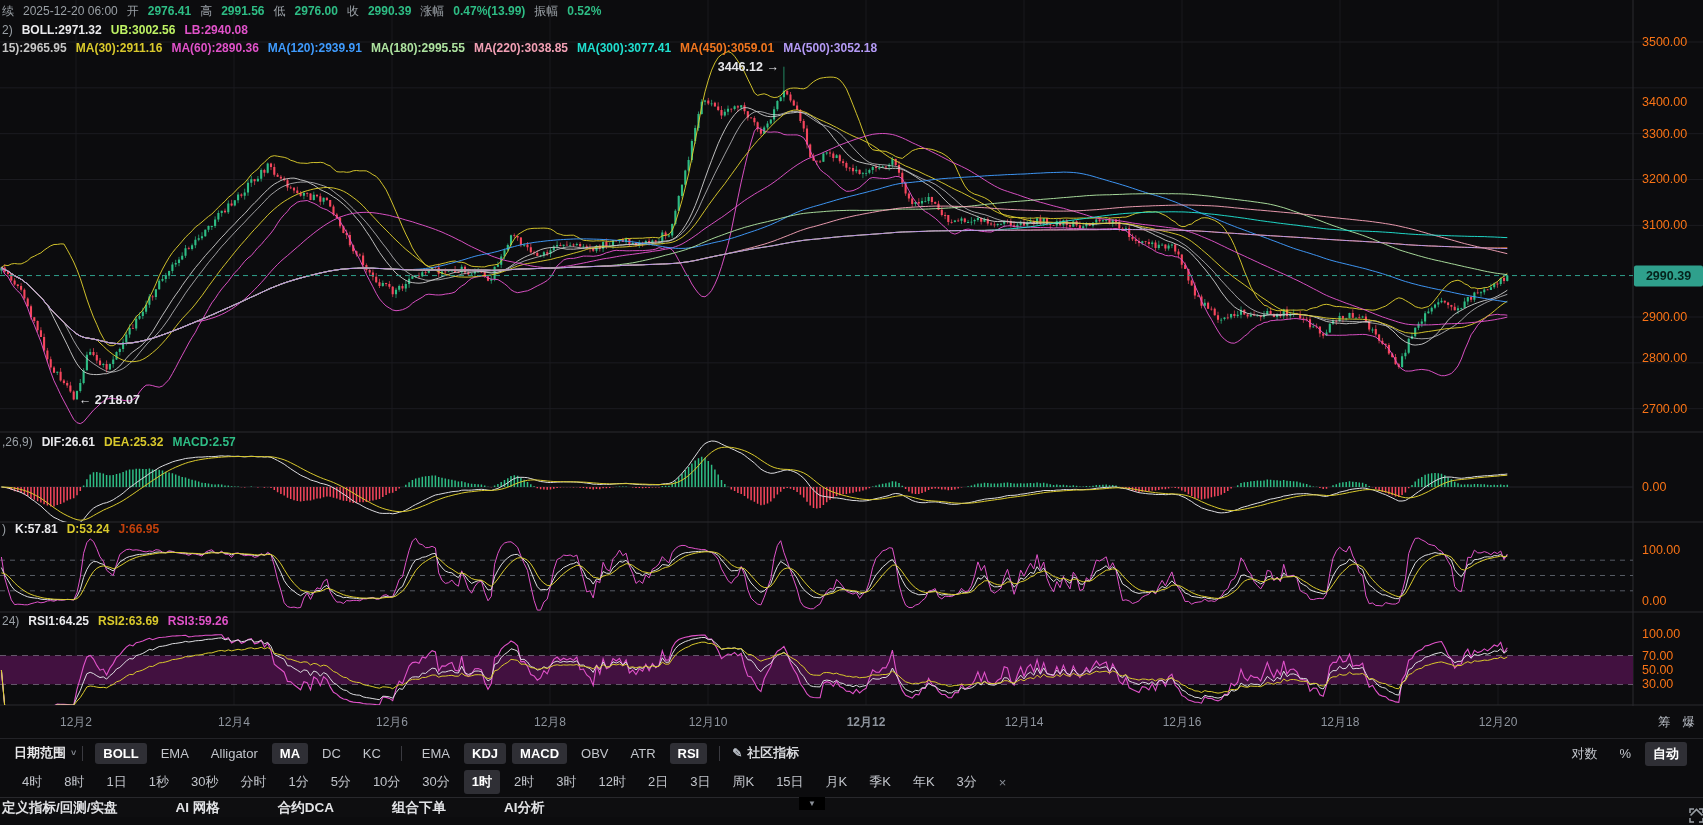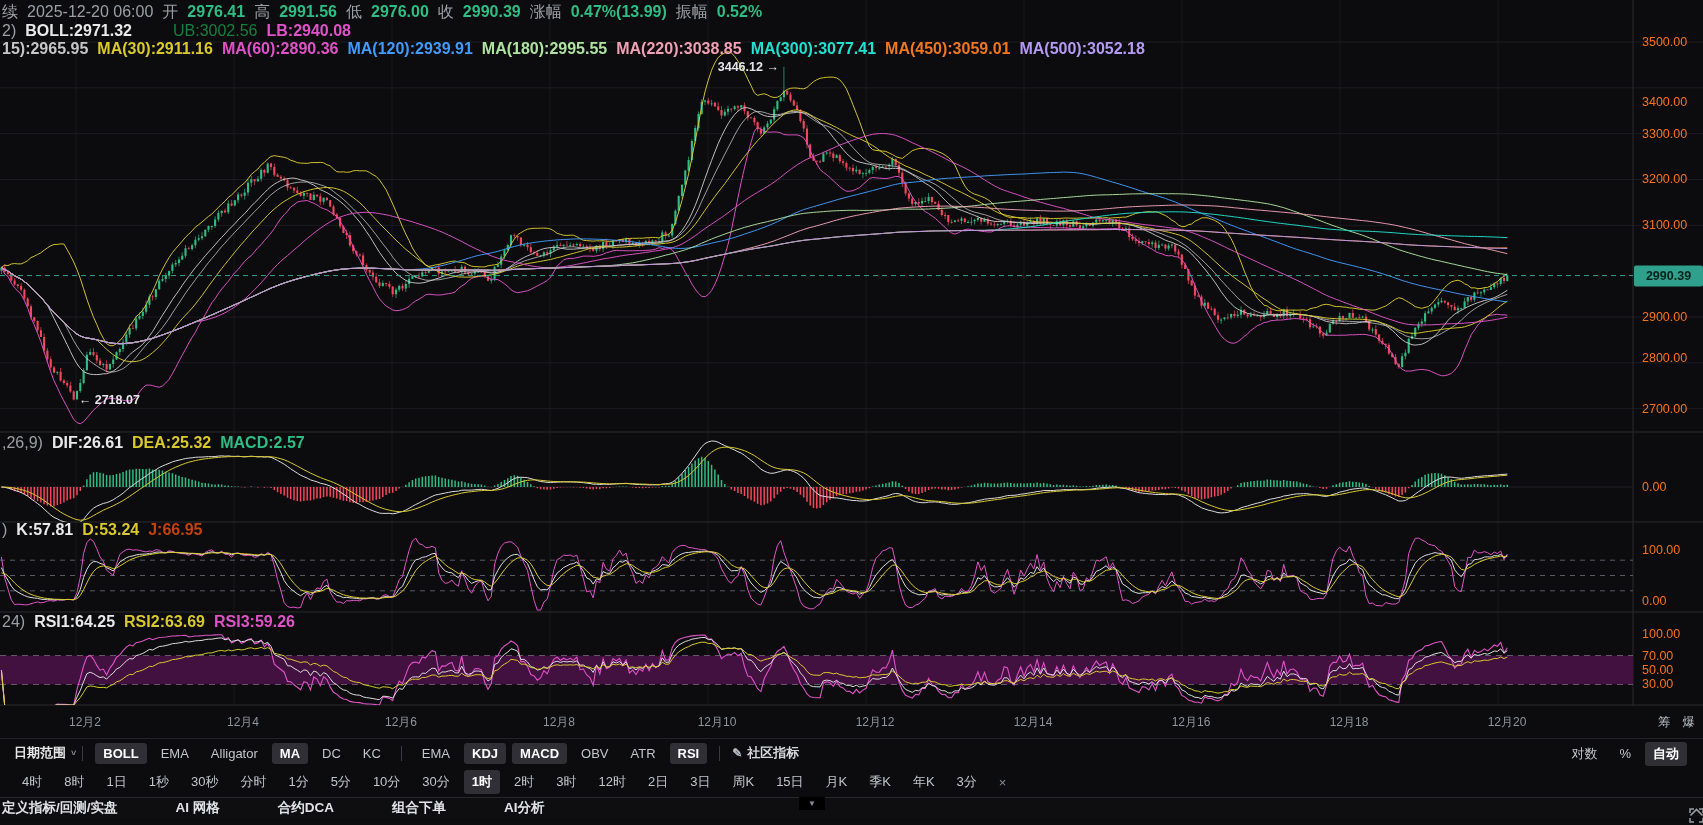--- a/index.html
+++ b/index.html
@@ -1,26 +1,26 @@
 <!DOCTYPE html>
 <html><head>
 <meta charset="utf-8">
 <style>
   html,body{margin:0;padding:0;background:#0b0b0d;}
   body{width:1703px;height:825px;overflow:hidden;font-family:"Liberation Sans",sans-serif;}
   .app{position:relative;width:1703px;height:825px;background:#0c0c0e;color:#ccc;}
   svg{position:absolute;left:0;top:0;display:block;}
-  .ovl{position:absolute;font-size:16px;line-height:15px;white-space:nowrap;z-index:5;}
+  .ovl{position:absolute;font-size:12px;line-height:15px;white-space:nowrap;z-index:5;}
   .ovl span{margin-right:9px;}
   .ax{position:absolute;left:1642px;transform:translateY(-50%);color:#f97316;font-size:12.5px;z-index:4;}
   .badge{position:absolute;left:1634px;width:69px;height:21px;transform:translateY(-50%);
          display:flex;align-items:center;justify-content:center;font-size:12.5px;font-weight:700;
          border-radius:2px;z-index:6;}
   .daterow{position:absolute;top:706px;left:0;width:1703px;height:31px;z-index:5;}
-  .dtick{position:absolute;top:8px;transform:translateX(-50%);color:#8f959e;font-size:12px;margin-left:9px;}
+  .dtick{position:absolute;top:8px;transform:translateX(-50%);color:#8f959e;font-size:12px;}
   .dtools{position:absolute;right:8px;top:8px;font-size:12.5px;color:#b9bec6;display:flex;gap:12px;}
   .dtools span{cursor:pointer;}
   .tb1{position:absolute;top:738px;left:0;width:1703px;height:29px;border-top:1px solid #232327;
        display:flex;align-items:center;padding-left:14px;box-sizing:border-box;z-index:5;}
   .tb2{position:absolute;top:767px;left:0;width:1703px;height:30px;display:flex;align-items:center;
        padding-left:14px;box-sizing:border-box;z-index:5;}
   .chip{padding:3px 8px;margin-right:6px;border-radius:3px;color:#c2c5cb;font-size:13px;cursor:pointer;}
   .chip.active{background:#2f2f35;color:#fff;font-weight:700;}
   .vdiv{width:1px;height:15px;background:#3a3a40;margin:0 12px 0 6px;}
   .dr-btn{display:flex;align-items:center;gap:5px;color:#e8e8ea;font-weight:700;font-size:13px;cursor:pointer;}
@@ -122,21 +122,21 @@
         <path d="M1.4,572.9L4.7,573.6L8.0,575.8L11.3,579.3L14.6,582.9L17.8,585.9L21.1,588.6L24.4,590.9L27.7,592.9L31.0,594.4L34.3,595.6L37.6,596.5L40.9,597.4L44.1,598.1L47.4,598.5L50.7,598.8L54.0,599.2L57.3,599.3L60.6,599.4L63.9,599.5L67.2,599.5L70.4,599.5L73.7,599.6L77.0,598.6L80.3,595.5L83.6,589.5L86.9,582.8L90.2,576.5L93.5,571.5L96.8,568.3L100.0,566.6L103.3,565.9L106.6,566.5L109.9,567.4L113.2,568.6L116.5,567.9L119.8,566.0L123.1,564.0L126.3,561.9L129.6,560.1L132.9,558.7L136.2,557.4L139.5,556.4L142.8,555.7L146.1,555.1L149.4,554.6L152.6,554.1L155.9,553.5L159.2,553.0L162.5,552.9L165.8,552.8L169.1,552.5L172.4,552.4L175.7,552.4L179.0,552.5L182.2,552.7L185.5,552.9L188.8,553.2L192.1,553.3L195.4,553.4L198.7,553.6L202.0,554.0L205.3,553.7L208.5,553.3L211.8,552.8L215.1,552.8L218.4,552.8L221.7,552.6L225.0,552.8L228.3,553.0L231.6,553.7L234.8,553.6L238.1,553.5L241.4,553.7L244.7,553.9L248.0,554.1L251.3,554.3L254.6,554.7L257.9,555.0L261.2,554.8L264.4,554.9L267.7,554.5L271.0,554.5L274.3,556.1L277.6,559.5L280.9,563.9L284.2,569.5L287.5,574.8L290.7,579.4L294.0,583.4L297.3,586.9L300.6,589.8L303.9,591.0L307.2,591.3L310.5,592.4L313.8,592.4L317.0,591.8L320.3,591.4L323.6,590.0L326.9,588.4L330.2,588.9L333.5,590.2L336.8,591.9L340.1,593.3L343.4,594.8L346.6,595.6L349.9,596.4L353.2,597.0L356.5,597.4L359.8,597.9L363.1,598.1L366.4,598.2L369.7,598.2L372.9,598.1L376.2,598.2L379.5,598.3L382.8,597.9L386.1,597.5L389.4,597.3L392.7,597.2L396.0,596.0L399.2,593.6L402.5,591.2L405.8,587.1L409.1,581.9L412.4,576.0L415.7,570.6L419.0,566.8L422.3,563.6L425.6,561.4L428.8,559.4L432.1,557.5L435.4,556.1L438.7,558.5L442.0,561.6L445.3,564.7L448.6,567.3L451.9,569.1L455.1,571.3L458.4,573.4L461.7,573.0L465.0,573.9L468.3,576.1L471.6,578.5L474.9,579.6L478.2,580.0L481.4,580.2L484.7,581.9L488.0,584.6L491.3,586.3L494.6,583.1L497.9,578.9L501.2,574.2L504.5,569.7L507.8,565.8L511.0,562.4L514.3,559.8L517.6,558.0L520.9,557.7L524.2,558.5L527.5,560.2L530.8,563.9L534.1,569.1L537.3,575.0L540.6,580.0L543.9,583.1L547.2,585.4L550.5,585.5L553.8,583.3L557.1,579.9L560.4,576.7L563.6,573.7L566.9,571.1L570.2,568.8L573.5,567.0L576.8,565.3L580.1,565.6L583.4,567.5L586.7,571.0L590.0,573.8L593.2,577.2L596.5,577.7L599.8,578.5L603.1,576.2L606.4,575.2L609.7,574.6L613.0,572.3L616.3,569.9L619.5,567.1L622.8,565.5L626.1,563.7L629.4,564.0L632.7,565.4L636.0,567.9L639.3,569.8L642.6,571.7L645.8,572.2L649.1,573.0L652.4,572.4L655.7,571.7L659.0,570.6L662.3,568.6L665.6,567.4L668.9,566.7L672.2,564.7L675.4,562.4L678.7,560.1L682.0,558.0L685.3,556.2L688.6,555.0L691.9,554.0L695.2,553.2L698.5,552.6L701.7,552.2L705.0,551.8L708.3,551.8L711.6,551.8L714.9,552.3L718.2,553.3L721.5,555.6L724.8,558.3L728.0,561.5L731.3,564.6L734.6,566.6L737.9,567.9L741.2,567.7L744.5,568.7L747.8,571.7L751.1,575.5L754.4,579.2L757.6,582.8L760.9,585.9L764.2,587.5L767.5,587.6L770.8,586.3L774.1,582.3L777.4,577.0L780.7,571.8L783.9,569.0L787.2,568.0L790.5,568.3L793.8,570.0L797.1,572.7L800.4,576.9L803.7,581.1L807.0,584.9L810.2,588.3L813.5,591.2L816.8,593.3L820.1,594.8L823.4,595.2L826.7,594.7L830.0,593.8L833.3,593.1L836.6,591.2L839.8,589.9L843.1,589.5L846.4,589.8L849.7,590.2L853.0,590.8L856.3,591.0L859.6,592.1L862.9,592.4L866.1,592.2L869.4,590.7L872.7,587.3L876.0,583.2L879.3,579.2L882.6,575.1L885.9,571.5L889.2,568.1L892.4,565.3L895.7,564.9L899.0,567.7L902.3,571.9L905.6,576.7L908.9,581.1L912.2,584.9L915.5,587.8L918.8,590.1L922.0,591.6L925.3,592.5L928.6,592.3L931.9,592.0L935.2,591.6L938.5,592.3L941.8,593.2L945.1,593.6L948.3,594.1L951.6,594.4L954.9,594.5L958.2,594.3L961.5,593.5L964.8,593.2L968.1,592.9L971.4,591.9L974.6,589.5L977.9,585.6L981.2,583.5L984.5,580.9L987.8,580.7L991.1,582.1L994.4,583.7L997.7,584.7L1001.0,585.2L1004.2,584.1L1007.5,582.0L1010.8,581.8L1014.1,583.6L1017.4,583.7L1020.7,581.8L1024.0,581.0L1027.3,579.3L1030.5,577.0L1033.8,575.8L1037.1,572.8L1040.4,572.3L1043.7,570.9L1047.0,571.9L1050.3,574.0L1053.6,576.6L1056.8,577.3L1060.1,578.8L1063.4,578.4L1066.7,579.2L1070.0,580.6L1073.3,579.4L1076.6,579.0L1079.9,580.7L1083.2,581.9L1086.4,581.3L1089.7,581.2L1093.0,579.7L1096.3,576.9L1099.6,574.6L1102.9,572.4L1106.2,570.2L1109.5,569.9L1112.7,568.9L1116.0,569.1L1119.3,571.6L1122.6,575.7L1125.9,579.2L1129.2,582.3L1132.5,585.3L1135.8,587.7L1139.0,589.6L1142.3,590.7L1145.6,591.3L1148.9,591.8L1152.2,591.6L1155.5,592.0L1158.8,591.1L1162.1,589.6L1165.4,589.1L1168.6,587.5L1171.9,585.3L1175.2,585.0L1178.5,585.4L1181.8,586.6L1185.1,588.7L1188.4,590.5L1191.7,592.5L1194.9,593.9L1198.2,595.1L1201.5,596.0L1204.8,596.5L1208.1,597.2L1211.4,597.7L1214.7,598.2L1218.0,598.4L1221.2,598.1L1224.5,597.1L1227.8,595.9L1231.1,593.7L1234.4,591.5L1237.7,588.7L1241.0,584.3L1244.3,581.2L1247.6,579.6L1250.8,578.9L1254.1,579.2L1257.4,580.1L1260.7,581.4L1264.0,581.7L1267.3,580.0L1270.6,578.8L1273.9,579.1L1277.1,578.8L1280.4,579.2L1283.7,577.1L1287.0,576.9L1290.3,576.8L1293.6,576.5L1296.9,576.8L1300.2,578.8L1303.4,580.8L1306.7,582.6L1310.0,585.0L1313.3,587.1L1316.6,588.7L1319.9,590.1L1323.2,591.4L1326.5,591.8L1329.8,589.2L1333.0,584.7L1336.3,579.9L1339.6,575.2L1342.9,571.7L1346.2,568.8L1349.5,565.6L1352.8,564.2L1356.1,564.0L1359.3,565.2L1362.6,566.7L1365.9,570.8L1369.2,575.5L1372.5,579.5L1375.8,583.2L1379.1,586.4L1382.4,589.2L1385.6,591.1L1388.9,592.9L1392.2,594.5L1395.5,595.8L1398.8,596.8L1402.1,596.0L1405.4,593.6L1408.7,587.9L1412.0,581.8L1415.2,575.6L1418.5,570.2L1421.8,565.9L1425.1,562.4L1428.4,559.8L1431.7,557.7L1435.0,556.0L1438.3,555.1L1441.5,554.5L1444.8,554.6L1448.1,555.6L1451.4,557.2L1454.7,561.4L1458.0,565.6L1461.3,569.3L1464.6,570.1L1467.8,568.3L1471.1,566.7L1474.4,564.4L1477.7,562.7L1481.0,561.3L1484.3,559.9L1487.6,558.9L1490.9,558.3L1494.2,557.4L1497.4,556.9L1500.7,556.0L1504.0,556.5L1507.3,556.2" stroke="#d9c92c" stroke-width="1" fill="none"></path>
       </g>
       <g clip-path="url(#cRsi)">
         <path d="M1.4,670.0L4.7,705.8L8.0,705.8L11.3,705.8L14.6,705.8L17.8,705.8L21.1,705.8L24.4,705.8L27.7,705.8L31.0,705.8L34.3,705.8L37.6,705.8L40.9,705.8L44.1,705.8L47.4,705.8L50.7,705.8L54.0,705.8L57.3,704.0L60.6,704.3L63.9,704.4L67.2,704.5L70.4,704.8L73.7,705.0L77.0,689.4L80.3,678.2L83.6,666.0L86.9,656.9L90.2,655.5L93.5,659.1L96.8,665.4L100.0,670.2L103.3,669.1L106.6,675.1L109.9,668.1L113.2,663.6L116.5,657.2L119.8,654.9L123.1,650.7L126.3,647.1L129.6,644.8L132.9,645.9L136.2,642.7L139.5,642.0L142.8,640.9L146.1,639.5L149.4,638.3L152.6,639.7L155.9,638.4L159.2,637.5L162.5,637.3L165.8,637.0L169.1,636.5L172.4,636.0L175.7,635.9L179.0,635.7L182.2,635.5L185.5,635.2L188.8,636.9L192.1,636.5L195.4,636.0L198.7,635.9L202.0,635.7L205.3,635.3L208.5,635.2L211.8,635.2L215.1,634.9L218.4,634.7L221.7,634.7L225.0,639.2L228.3,637.6L231.6,643.0L234.8,641.2L238.1,639.6L241.4,643.3L244.7,642.0L248.0,639.4L251.3,638.7L254.6,643.9L257.9,642.9L261.2,640.2L264.4,647.0L267.7,643.1L271.0,650.8L274.3,664.1L277.6,667.0L280.9,669.5L284.2,672.2L287.5,681.4L290.7,681.7L294.0,684.8L297.3,687.3L300.6,689.8L303.9,681.6L307.2,682.6L310.5,689.9L313.8,677.0L317.0,679.1L320.3,685.7L323.6,676.6L326.9,679.6L330.2,686.9L333.5,692.3L336.8,694.1L340.1,697.2L343.4,699.0L346.6,699.5L349.9,701.4L353.2,702.1L356.5,702.5L359.8,702.6L363.1,703.5L366.4,703.9L369.7,704.0L372.9,704.3L376.2,704.6L379.5,704.7L382.8,697.0L386.1,697.4L389.4,698.4L392.7,700.6L396.0,689.1L399.2,681.1L402.5,683.6L405.8,674.6L409.1,666.1L412.4,662.6L415.7,662.1L419.0,663.3L422.3,656.9L425.6,658.1L428.8,653.8L432.1,650.7L435.4,651.9L438.7,671.0L442.0,665.9L445.3,666.1L448.6,663.8L451.9,662.4L455.1,670.3L458.4,671.1L461.7,656.1L465.0,672.9L468.3,676.5L471.6,673.7L474.9,668.7L478.2,668.5L481.4,669.8L484.7,682.2L488.0,689.2L491.3,683.6L494.6,657.9L497.9,655.8L501.2,649.0L504.5,645.9L507.8,643.8L511.0,641.0L514.3,642.7L517.6,645.9L520.9,661.8L524.2,661.4L527.5,666.4L530.8,674.5L534.1,675.9L537.3,680.2L540.6,678.0L543.9,670.6L547.2,673.9L550.5,666.1L553.8,659.4L557.1,657.0L560.4,660.5L563.6,658.2L566.9,660.0L570.2,658.3L573.5,660.4L576.8,657.1L580.1,669.7L583.4,669.0L586.7,675.0L590.0,677.6L593.2,685.4L596.5,664.8L599.8,674.1L603.1,658.8L606.4,668.7L609.7,667.2L613.0,658.6L616.3,661.0L619.5,658.3L622.8,665.5L626.1,659.9L629.4,673.0L632.7,670.0L636.0,674.5L639.3,668.8L642.6,671.2L645.8,664.2L649.1,670.7L652.4,663.5L655.7,667.7L659.0,665.4L662.3,650.8L665.6,660.1L668.9,659.9L672.2,647.6L675.4,642.3L678.7,639.5L682.0,638.2L685.3,637.2L688.6,636.6L691.9,635.9L695.2,635.6L698.5,635.3L701.7,635.1L705.0,635.1L708.3,639.0L711.6,639.0L714.9,644.8L718.2,650.7L721.5,658.7L724.8,656.1L728.0,654.0L731.3,654.7L734.6,652.4L737.9,655.8L741.2,653.4L744.5,666.8L747.8,676.1L751.1,676.9L754.4,682.4L757.6,688.7L760.9,691.6L764.2,678.8L767.5,672.2L770.8,666.6L774.1,656.3L777.4,651.2L780.7,649.3L783.9,646.4L787.2,653.2L790.5,663.0L793.8,669.6L797.1,674.8L800.4,683.8L803.7,688.2L807.0,694.0L810.2,696.8L813.5,697.5L816.8,697.7L820.1,697.7L823.4,683.2L826.7,681.7L830.0,682.7L833.3,686.3L836.6,681.1L839.8,686.5L843.1,687.9L846.4,691.3L849.7,691.4L853.0,693.7L856.3,689.4L859.6,692.9L862.9,690.1L866.1,688.3L869.4,678.4L872.7,669.8L876.0,672.2L879.3,672.1L882.6,667.9L885.9,667.9L889.2,661.4L892.4,650.1L895.7,669.0L899.0,682.1L902.3,690.4L905.6,695.2L908.9,696.7L912.2,698.2L915.5,694.3L918.8,694.9L922.0,688.5L925.3,688.4L928.6,678.3L931.9,684.4L935.2,686.2L938.5,691.4L941.8,694.4L945.1,694.5L948.3,697.7L951.6,697.7L954.9,692.6L958.2,692.8L961.5,684.3L964.8,689.0L968.1,687.3L971.4,685.2L974.6,680.3L977.9,671.8L981.2,681.3L984.5,672.3L987.8,681.6L991.1,683.4L994.4,684.2L997.7,680.2L1001.0,678.3L1004.2,666.8L1007.5,667.9L1010.8,681.1L1014.1,685.1L1017.4,675.0L1020.7,666.9L1024.0,676.3L1027.3,667.5L1030.5,664.4L1033.8,671.8L1037.1,659.6L1040.4,672.8L1043.7,662.7L1047.0,673.4L1050.3,674.7L1053.6,675.7L1056.8,666.5L1060.1,674.5L1063.4,665.3L1066.7,673.5L1070.0,676.3L1073.3,666.0L1076.6,673.0L1079.9,677.6L1083.2,673.0L1086.4,667.5L1089.7,672.4L1093.0,666.1L1096.3,660.9L1099.6,665.4L1102.9,663.4L1106.2,662.0L1109.5,673.3L1112.7,664.0L1116.0,670.4L1119.3,681.3L1122.6,684.3L1125.9,677.7L1129.2,687.8L1132.5,689.5L1135.8,690.9L1139.0,692.6L1142.3,686.6L1145.6,687.3L1148.9,690.0L1152.2,683.6L1155.5,690.6L1158.8,680.6L1162.1,679.9L1165.4,686.1L1168.6,676.8L1171.9,674.1L1175.2,685.3L1178.5,688.6L1181.8,695.4L1185.1,697.1L1188.4,700.1L1191.7,700.9L1194.9,702.2L1198.2,702.3L1201.5,703.2L1204.8,696.8L1208.1,698.4L1211.4,698.4L1214.7,700.0L1218.0,700.9L1221.2,699.4L1224.5,694.4L1227.8,694.5L1231.1,683.4L1234.4,685.8L1237.7,682.2L1241.0,669.2L1244.3,677.7L1247.6,680.7L1250.8,675.2L1254.1,677.4L1257.4,677.3L1260.7,681.0L1264.0,672.0L1267.3,662.4L1270.6,671.2L1273.9,677.6L1277.1,669.7L1280.4,674.9L1283.7,660.9L1287.0,673.9L1290.3,669.4L1293.6,669.0L1296.9,671.9L1300.2,679.0L1303.4,679.7L1306.7,680.4L1310.0,691.3L1313.3,688.1L1316.6,688.3L1319.9,694.8L1323.2,696.2L1326.5,685.2L1329.8,666.3L1333.0,662.2L1336.3,662.4L1339.6,656.0L1342.9,662.1L1346.2,661.1L1349.5,654.1L1352.8,666.3L1356.1,665.2L1359.3,665.6L1362.6,663.2L1365.9,677.1L1369.2,687.2L1372.5,685.3L1375.8,690.7L1379.1,694.7L1382.4,696.1L1385.6,696.7L1388.9,699.7L1392.2,700.6L1395.5,701.9L1398.8,702.3L1402.1,679.6L1405.4,674.4L1408.7,660.2L1412.0,658.4L1415.2,653.0L1418.5,650.8L1421.8,649.6L1425.1,646.0L1428.4,645.4L1431.7,643.9L1435.0,642.8L1438.3,642.0L1441.5,641.5L1444.8,647.5L1448.1,654.9L1451.4,659.2L1454.7,668.2L1458.0,664.3L1461.3,664.0L1464.6,653.5L1467.8,649.2L1471.1,657.5L1474.4,650.3L1477.7,652.6L1481.0,651.6L1484.3,648.9L1487.6,650.9L1490.9,648.2L1494.2,645.0L1497.4,646.3L1500.7,642.4L1504.0,652.7L1507.3,647.7" stroke="#e052c9" stroke-width="1.1" fill="none"></path>
         <path d="M1.4,670.0L4.7,705.8L8.0,705.8L11.3,705.8L14.6,705.8L17.8,705.8L21.1,705.8L24.4,705.8L27.7,705.8L31.0,705.8L34.3,705.8L37.6,705.8L40.9,705.8L44.1,705.8L47.4,705.8L50.7,705.8L54.0,705.8L57.3,704.8L60.6,704.9L63.9,705.0L67.2,705.0L70.4,705.1L73.7,705.1L77.0,697.1L80.3,690.4L83.6,681.7L86.9,673.7L90.2,672.3L93.5,673.6L96.8,675.8L100.0,677.5L103.3,676.9L106.6,679.1L109.9,675.6L113.2,673.1L116.5,669.0L119.8,667.4L123.1,664.2L126.3,661.0L129.6,658.6L132.9,659.0L136.2,655.6L139.5,654.7L142.8,653.4L146.1,651.5L149.4,649.4L152.6,650.0L155.9,648.2L159.2,646.5L162.5,646.2L165.8,645.6L169.1,644.7L172.4,643.7L175.7,643.4L179.0,642.9L182.2,642.4L185.5,641.4L188.8,642.0L192.1,641.5L195.4,640.8L198.7,640.6L202.0,640.4L205.3,639.6L208.5,639.2L211.8,639.2L215.1,638.6L218.4,638.1L221.7,637.9L225.0,639.8L228.3,638.9L231.6,641.4L234.8,640.7L238.1,640.0L241.4,641.7L244.7,641.2L248.0,639.9L251.3,639.6L254.6,642.1L257.9,641.7L261.2,640.5L264.4,643.9L267.7,642.3L271.0,646.4L274.3,654.3L277.6,656.1L280.9,657.7L284.2,659.3L287.5,665.7L290.7,666.0L294.0,668.3L297.3,670.2L300.6,672.4L303.9,669.9L307.2,670.5L310.5,675.6L313.8,671.0L317.0,672.2L320.3,676.2L323.6,672.6L326.9,674.2L330.2,678.7L333.5,682.9L336.8,684.6L340.1,687.8L343.4,689.9L346.6,690.5L349.9,693.1L353.2,694.4L356.5,695.0L359.8,695.2L363.1,696.9L366.4,697.6L369.7,698.0L372.9,698.6L376.2,699.2L379.5,699.7L382.8,696.2L386.1,696.4L389.4,696.9L392.7,698.2L396.0,692.7L399.2,688.6L402.5,689.4L405.8,684.6L409.1,679.4L412.4,677.1L415.7,676.8L419.0,677.1L422.3,673.1L425.6,673.4L428.8,670.6L432.1,668.2L435.4,668.5L438.7,674.4L442.0,671.9L445.3,672.0L448.6,671.0L451.9,670.3L455.1,672.7L458.4,673.0L461.7,666.1L465.0,672.8L468.3,674.5L471.6,673.3L474.9,671.1L478.2,671.0L481.4,671.5L484.7,676.8L488.0,681.0L491.3,678.7L494.6,664.5L497.9,663.0L501.2,657.4L504.5,654.4L507.8,652.1L511.0,648.8L514.3,649.7L517.6,651.2L520.9,659.5L524.2,659.3L527.5,662.0L530.8,666.6L534.1,667.5L537.3,670.1L540.6,669.3L543.9,666.7L547.2,668.3L550.5,665.3L553.8,662.3L557.1,661.1L560.4,662.4L563.6,661.4L566.9,662.0L570.2,661.4L573.5,662.1L576.8,660.8L580.1,665.2L583.4,665.0L586.7,667.3L590.0,668.5L593.2,672.4L596.5,665.2L599.8,669.7L603.1,661.9L606.4,667.3L609.7,666.5L613.0,661.8L616.3,663.0L619.5,661.5L622.8,664.9L626.1,662.1L629.4,668.8L632.7,667.5L636.0,669.9L639.3,667.4L642.6,668.5L645.8,665.5L649.1,668.4L652.4,665.2L655.7,667.0L659.0,666.1L662.3,657.8L665.6,662.3L668.9,662.2L672.2,653.9L675.4,648.6L678.7,645.1L682.0,643.2L685.3,641.5L688.6,640.5L691.9,639.2L695.2,638.6L698.5,638.0L701.7,637.5L705.0,637.5L708.3,639.6L711.6,639.6L714.9,642.4L718.2,645.3L721.5,649.5L724.8,648.7L728.0,648.1L731.3,648.4L734.6,647.8L737.9,649.2L741.2,648.6L744.5,654.5L747.8,659.7L751.1,660.2L754.4,663.8L757.6,668.9L760.9,671.7L764.2,667.8L767.5,665.4L770.8,663.3L774.1,658.4L777.4,655.4L780.7,654.2L783.9,652.2L787.2,655.3L790.5,660.1L793.8,663.7L797.1,666.8L800.4,672.9L803.7,676.5L807.0,682.3L810.2,685.7L813.5,686.6L816.8,686.8L820.1,686.9L823.4,680.8L826.7,680.1L830.0,680.6L833.3,682.3L836.6,680.3L839.8,682.8L843.1,683.5L846.4,685.3L849.7,685.4L853.0,686.7L856.3,685.2L859.6,687.0L862.9,686.1L866.1,685.5L869.4,682.0L872.7,678.5L876.0,679.1L879.3,679.1L882.6,677.5L885.9,677.5L889.2,674.9L892.4,668.0L895.7,674.0L899.0,680.1L902.3,685.5L905.6,689.4L908.9,690.9L912.2,692.4L915.5,690.4L918.8,690.8L922.0,687.8L925.3,687.7L928.6,683.1L931.9,685.5L935.2,686.3L938.5,688.9L941.8,690.7L945.1,690.8L948.3,692.9L951.6,692.9L954.9,690.8L958.2,691.0L961.5,687.6L964.8,689.3L968.1,688.6L971.4,687.8L974.6,686.0L977.9,682.4L981.2,685.1L984.5,680.9L987.8,684.2L991.1,684.9L994.4,685.2L997.7,683.6L1001.0,682.9L1004.2,677.7L1007.5,678.0L1010.8,682.3L1014.1,684.0L1017.4,679.4L1020.7,675.2L1024.0,678.9L1027.3,674.1L1030.5,672.2L1033.8,675.2L1037.1,667.9L1040.4,674.2L1043.7,667.9L1047.0,673.7L1050.3,674.4L1053.6,675.0L1056.8,670.1L1060.1,674.0L1063.4,669.0L1066.7,673.2L1070.0,674.7L1073.3,669.2L1076.6,672.7L1079.9,675.3L1083.2,673.0L1086.4,670.2L1089.7,672.5L1093.0,669.3L1096.3,666.5L1099.6,668.3L1102.9,667.4L1106.2,666.7L1109.5,671.3L1112.7,667.0L1116.0,669.9L1119.3,675.7L1122.6,677.6L1125.9,674.7L1129.2,681.1L1132.5,682.4L1135.8,683.4L1139.0,684.6L1142.3,682.2L1145.6,682.6L1148.9,684.1L1152.2,681.6L1155.5,685.3L1158.8,680.9L1162.1,680.5L1165.4,683.4L1168.6,679.2L1171.9,677.8L1175.2,683.1L1178.5,684.9L1181.8,689.9L1185.1,691.4L1188.4,694.5L1191.7,695.6L1194.9,697.3L1198.2,697.5L1201.5,698.8L1204.8,695.3L1208.1,696.4L1211.4,696.4L1214.7,697.5L1218.0,698.1L1221.2,697.4L1224.5,695.2L1227.8,695.3L1231.1,690.4L1234.4,691.1L1237.7,689.5L1241.0,683.0L1244.3,685.4L1247.6,686.4L1250.8,683.7L1254.1,684.4L1257.4,684.3L1260.7,685.4L1264.0,681.5L1267.3,676.4L1270.6,679.0L1273.9,681.3L1277.1,677.3L1280.4,679.2L1283.7,671.1L1287.0,676.7L1290.3,674.2L1293.6,673.9L1296.9,675.1L1300.2,678.2L1303.4,678.5L1306.7,678.8L1310.0,684.8L1313.3,683.4L1316.6,683.5L1319.9,687.8L1323.2,689.0L1326.5,684.0L1329.8,673.4L1333.0,670.6L1336.3,670.7L1339.6,666.3L1342.9,668.8L1346.2,668.2L1349.5,663.7L1352.8,668.9L1356.1,668.4L1359.3,668.5L1362.6,667.4L1365.9,673.5L1369.2,679.7L1372.5,678.9L1375.8,682.7L1379.1,686.1L1382.4,687.5L1385.6,688.1L1388.9,691.4L1392.2,692.5L1395.5,694.5L1398.8,695.1L1402.1,682.9L1405.4,679.7L1408.7,669.6L1412.0,668.1L1415.2,663.5L1418.5,661.6L1421.8,660.5L1425.1,657.1L1428.4,656.5L1431.7,655.0L1435.0,653.8L1438.3,653.0L1441.5,652.4L1444.8,654.5L1448.1,657.3L1451.4,659.0L1454.7,662.7L1458.0,661.4L1461.3,661.3L1464.6,657.1L1467.8,654.7L1471.1,658.2L1474.4,654.4L1477.7,655.4L1481.0,654.8L1484.3,653.4L1487.6,654.2L1490.9,652.8L1494.2,651.0L1497.4,651.4L1500.7,648.8L1504.0,653.1L1507.3,650.6" stroke="#dcdce0" stroke-width="1" fill="none"></path>
         <path d="M1.4,670.0L4.7,705.8L8.0,705.8L11.3,705.8L14.6,705.8L17.8,705.8L21.1,705.8L24.4,705.8L27.7,705.8L31.0,705.8L34.3,705.8L37.6,705.8L40.9,705.8L44.1,705.8L47.4,705.8L50.7,705.8L54.0,705.8L57.3,705.1L60.6,705.2L63.9,705.2L67.2,705.2L70.4,705.2L73.7,705.2L77.0,701.1L80.3,697.5L83.6,692.3L86.9,686.9L90.2,686.0L93.5,686.4L96.8,687.1L100.0,687.6L103.3,687.3L106.6,687.9L109.9,685.9L113.2,684.4L116.5,681.8L119.8,680.8L123.1,678.6L126.3,676.3L129.6,674.4L132.9,674.6L136.2,671.8L139.5,671.1L142.8,670.0L146.1,668.3L149.4,666.3L152.6,666.5L155.9,664.7L159.2,662.9L162.5,662.6L165.8,661.9L169.1,660.9L172.4,659.6L175.7,659.3L179.0,658.7L182.2,658.0L185.5,656.6L188.8,656.8L192.1,656.2L195.4,655.2L198.7,655.0L202.0,654.6L205.3,653.5L208.5,652.9L211.8,652.9L215.1,651.8L218.4,650.8L221.7,650.5L225.0,651.2L228.3,649.9L231.6,650.9L234.8,650.1L238.1,649.3L241.4,650.0L244.7,649.5L248.0,648.2L251.3,647.8L254.6,648.8L257.9,648.4L261.2,647.3L264.4,648.8L267.7,647.6L271.0,649.4L274.3,653.2L277.6,654.1L280.9,654.9L284.2,655.7L287.5,659.0L290.7,659.2L294.0,660.4L297.3,661.4L300.6,662.6L303.9,661.8L307.2,662.1L310.5,665.0L313.8,663.4L317.0,664.0L320.3,666.3L323.6,665.1L326.9,665.9L330.2,668.6L333.5,671.5L336.8,672.7L340.1,675.3L343.4,677.2L346.6,677.7L349.9,680.3L353.2,681.6L356.5,682.3L359.8,682.6L363.1,684.5L366.4,685.4L369.7,685.9L372.9,686.7L376.2,687.6L379.5,688.2L382.8,686.8L386.1,687.0L389.4,687.4L392.7,688.7L396.0,686.4L399.2,684.6L402.5,685.1L405.8,683.0L409.1,680.5L412.4,679.3L415.7,679.2L419.0,679.3L422.3,677.4L425.6,677.5L428.8,676.2L432.1,675.0L435.4,675.1L438.7,677.2L442.0,676.1L445.3,676.1L448.6,675.6L451.9,675.3L455.1,676.2L458.4,676.2L461.7,673.2L465.0,675.6L468.3,676.3L471.6,675.8L474.9,674.8L478.2,674.7L481.4,674.9L484.7,676.8L488.0,678.6L491.3,677.7L494.6,670.8L497.9,669.9L501.2,666.4L504.5,664.1L507.8,662.3L511.0,659.4L514.3,659.8L517.6,660.4L520.9,664.2L524.2,664.1L527.5,665.3L530.8,667.6L534.1,668.0L537.3,669.3L540.6,668.9L543.9,667.6L547.2,668.4L550.5,666.9L553.8,665.4L557.1,664.8L560.4,665.4L563.6,664.9L566.9,665.1L570.2,664.8L573.5,665.1L576.8,664.5L580.1,666.1L583.4,666.1L586.7,666.9L590.0,667.4L593.2,668.9L596.5,666.2L599.8,668.1L603.1,664.6L606.4,667.0L609.7,666.6L613.0,664.3L616.3,664.9L619.5,664.1L622.8,665.6L626.1,664.3L629.4,667.4L632.7,666.8L636.0,667.9L639.3,666.8L642.6,667.4L645.8,666.0L649.1,667.3L652.4,665.9L655.7,666.7L659.0,666.3L662.3,662.1L665.6,664.2L668.9,664.1L672.2,659.3L675.4,655.2L678.7,651.9L682.0,649.9L685.3,647.9L688.6,646.7L691.9,644.8L695.2,643.8L698.5,642.9L701.7,642.2L705.0,642.2L708.3,643.5L711.6,643.4L714.9,645.0L718.2,646.7L721.5,649.0L724.8,648.6L728.0,648.3L731.3,648.5L734.6,648.1L737.9,648.8L741.2,648.5L744.5,651.5L747.8,654.3L751.1,654.6L754.4,656.5L757.6,659.4L760.9,661.2L764.2,659.8L767.5,658.9L770.8,658.1L774.1,656.0L777.4,654.6L780.7,653.9L783.9,652.9L787.2,654.5L790.5,657.1L793.8,659.0L797.1,660.8L800.4,664.5L803.7,666.9L807.0,671.4L810.2,674.2L813.5,675.1L816.8,675.2L820.1,675.3L823.4,672.8L826.7,672.5L830.0,672.8L833.3,673.9L836.6,673.1L839.8,674.6L843.1,675.1L846.4,676.3L849.7,676.3L853.0,677.2L856.3,676.7L859.6,677.8L862.9,677.4L866.1,677.2L869.4,676.1L872.7,674.8L876.0,675.1L879.3,675.1L882.6,674.5L885.9,674.5L889.2,673.7L892.4,671.1L895.7,673.4L899.0,676.1L902.3,679.1L905.6,681.8L908.9,682.8L912.2,684.0L915.5,683.2L918.8,683.5L922.0,682.2L925.3,682.2L928.6,680.3L931.9,681.6L935.2,682.0L938.5,683.5L941.8,684.7L945.1,684.7L948.3,686.2L951.6,686.2L954.9,685.3L958.2,685.4L961.5,684.1L964.8,685.0L968.1,684.7L971.4,684.4L974.6,683.7L977.9,682.4L981.2,683.5L984.5,681.8L987.8,683.2L991.1,683.5L994.4,683.6L997.7,683.0L1001.0,682.7L1004.2,680.7L1007.5,680.8L1010.8,682.4L1014.1,683.0L1017.4,681.2L1020.7,679.4L1024.0,680.8L1027.3,678.6L1030.5,677.7L1033.8,678.8L1037.1,675.2L1040.4,677.6L1043.7,674.2L1047.0,676.7L1050.3,677.0L1053.6,677.3L1056.8,674.7L1060.1,676.5L1063.4,673.6L1066.7,675.6L1070.0,676.3L1073.3,673.3L1076.6,675.0L1079.9,676.2L1083.2,675.0L1086.4,673.5L1089.7,674.5L1093.0,672.8L1096.3,671.2L1099.6,672.1L1102.9,671.5L1106.2,671.2L1109.5,673.1L1112.7,670.9L1116.0,672.2L1119.3,675.0L1122.6,676.0L1125.9,674.6L1129.2,678.0L1132.5,678.7L1135.8,679.3L1139.0,680.1L1142.3,679.0L1145.6,679.2L1148.9,680.0L1152.2,679.0L1155.5,681.0L1158.8,679.0L1162.1,678.8L1165.4,680.3L1168.6,678.4L1171.9,677.8L1175.2,680.4L1178.5,681.4L1181.8,684.6L1185.1,685.7L1188.4,688.2L1191.7,689.2L1194.9,690.9L1198.2,691.1L1201.5,692.5L1204.8,690.6L1208.1,691.5L1211.4,691.6L1214.7,692.5L1218.0,693.1L1221.2,692.7L1224.5,691.6L1227.8,691.7L1231.1,689.4L1234.4,689.7L1237.7,689.0L1241.0,685.8L1244.3,686.9L1247.6,687.3L1250.8,686.0L1254.1,686.3L1257.4,686.3L1260.7,686.7L1264.0,685.0L1267.3,682.5L1270.6,683.4L1273.9,684.3L1277.1,682.4L1280.4,683.1L1283.7,678.9L1287.0,681.1L1290.3,679.6L1293.6,679.5L1296.9,680.0L1300.2,681.2L1303.4,681.3L1306.7,681.4L1310.0,684.0L1313.3,683.4L1316.6,683.5L1319.9,685.5L1323.2,686.1L1326.5,683.9L1329.8,678.4L1333.0,676.8L1336.3,676.8L1339.6,674.2L1342.9,675.2L1346.2,674.9L1349.5,672.2L1352.8,674.3L1356.1,674.0L1359.3,674.1L1362.6,673.5L1365.9,675.9L1369.2,678.9L1372.5,678.5L1375.8,680.4L1379.1,682.4L1382.4,683.3L1385.6,683.7L1388.9,685.9L1392.2,686.7L1395.5,688.3L1398.8,688.8L1402.1,682.6L1405.4,680.7L1408.7,674.5L1412.0,673.5L1415.2,670.3L1418.5,668.9L1421.8,668.2L1425.1,665.6L1428.4,665.1L1431.7,663.9L1435.0,663.0L1438.3,662.3L1441.5,661.9L1444.8,662.8L1448.1,663.9L1451.4,664.6L1454.7,666.3L1458.0,665.5L1461.3,665.5L1464.6,663.2L1467.8,661.7L1471.1,663.1L1474.4,660.8L1477.7,661.3L1481.0,660.9L1484.3,660.1L1487.6,660.4L1490.9,659.6L1494.2,658.4L1497.4,658.6L1500.7,656.9L1504.0,658.6L1507.3,657.0" stroke="#d9c92c" stroke-width="1" fill="none"></path>
       </g>
     </svg>
 
   <div class="ovl" style="left:2px;top:4px;"><span style="color: rgb(154, 160, 166); font-weight: 400;">续</span><span style="color: rgb(154, 160, 166); font-weight: 400;">2025-12-20 06:00</span><span style="color: rgb(154, 160, 166); font-weight: 400;">开</span><span style="color: rgb(46, 189, 133); font-weight: 700;">2976.41</span><span style="color: rgb(154, 160, 166); font-weight: 400;">高</span><span style="color: rgb(46, 189, 133); font-weight: 700;">2991.56</span><span style="color: rgb(154, 160, 166); font-weight: 400;">低</span><span style="color: rgb(46, 189, 133); font-weight: 700;">2976.00</span><span style="color: rgb(154, 160, 166); font-weight: 400;">收</span><span style="color: rgb(46, 189, 133); font-weight: 700;">2990.39</span><span style="color: rgb(154, 160, 166); font-weight: 400;">涨幅</span><span style="color: rgb(46, 189, 133); font-weight: 700;">0.47%(13.99)</span><span style="color: rgb(154, 160, 166); font-weight: 400;">振幅</span><span style="color: rgb(46, 189, 133); font-weight: 700;">0.52%</span></div>
-  <div class="ovl" style="left:2px;top:23px;"><span style="color: rgb(154, 160, 166); font-weight: 400;">2)</span><span style="color: rgb(233, 233, 236); font-weight: 700;">BOLL:2971.32</span><span style="color: #15803d; font-weight: 400; margin-left: 32px;">UB:3002.56</span><span style="color: rgb(224, 82, 201); font-weight: 700;">LB:2940.08</span></div>
+  <div class="ovl" style="left:2px;top:23px;"><span style="color: rgb(154, 160, 166); font-weight: 400;">2)</span><span style="color: rgb(233, 233, 236); font-weight: 700;">BOLL:2971.32</span><span style="color: #bef264; font-weight: 700;">UB:3002.56</span><span style="color: rgb(224, 82, 201); font-weight: 700;">LB:2940.08</span></div>
   <div class="ovl" style="left:2px;top:41px;"><span style="color: rgb(198, 198, 198); font-weight: 700;">15):2965.95</span><span style="color: rgb(217, 201, 44); font-weight: 700;">MA(30):2911.16</span><span style="color: rgb(224, 82, 201); font-weight: 700;">MA(60):2890.36</span><span style="color: rgb(63, 155, 253); font-weight: 700;">MA(120):2939.91</span><span style="color: rgb(174, 227, 160); font-weight: 700;">MA(180):2995.55</span><span style="color: rgb(242, 160, 181); font-weight: 700;">MA(220):3038.85</span><span style="color: rgb(32, 224, 208); font-weight: 700;">MA(300):3077.41</span><span style="color: rgb(240, 118, 31); font-weight: 700;">MA(450):3059.01</span><span style="color: rgb(180, 154, 245); font-weight: 700;">MA(500):3052.18</span></div>
   <div class="ovl" style="left:2px;top:435px;"><span style="color: rgb(154, 160, 166); font-weight: 400;">,26,9)</span><span style="color: rgb(233, 233, 236); font-weight: 700;">DIF:26.61</span><span style="color: rgb(217, 201, 44); font-weight: 700;">DEA:25.32</span><span style="color: rgb(46, 189, 133); font-weight: 700;">MACD:2.57</span></div>
   <div class="ovl" style="left:2px;top:522px;"><span style="color: rgb(154, 160, 166); font-weight: 400;">)</span><span style="color: rgb(233, 233, 236); font-weight: 700;">K:57.81</span><span style="color: rgb(217, 201, 44); font-weight: 700;">D:53.24</span><span style="color: #c2410c; font-weight: 700;">J:66.95</span></div>
   <div class="ovl" style="left:2px;top:614px;"><span style="color: rgb(154, 160, 166); font-weight: 400;">24)</span><span style="color: rgb(233, 233, 236); font-weight: 700;">RSI1:64.25</span><span style="color: rgb(217, 201, 44); font-weight: 700;">RSI2:63.69</span><span style="color: rgb(224, 82, 201); font-weight: 700;">RSI3:59.26</span></div>
 
   <div id="axis-labels">
       <div class="ax" style="top: 42px;">3500.00</div>
       <div class="ax" style="top: 102px;">3400.00</div>
       <div class="ax" style="top: 133.666px;">3300.00</div>
       <div class="ax" style="top: 179.499px;">3200.00</div>
@@ -157,21 +157,21 @@
     <span>2990.39</span>
   </div>
 
   <div class="daterow">
     <div id="date-ticks">
         <span class="dtick" style="left: 76px;">12月2</span>
         <span class="dtick" style="left: 234px;">12月4</span>
         <span class="dtick" style="left: 392px;">12月6</span>
         <span class="dtick" style="left: 550px;">12月8</span>
         <span class="dtick" style="left: 708px;">12月10</span>
-        <span class="dtick" style="left: 866px;">12月12</span>
+        <span class="dtick" style="left: 866px; font-weight: bold;">12月12</span>
         <span class="dtick" style="left: 1024px;">12月14</span>
         <span class="dtick" style="left: 1182px;">12月16</span>
         <span class="dtick" style="left: 1340px;">12月18</span>
         <span class="dtick" style="left: 1498px;">12月20</span>
       </div>
     <div class="dtools">
       <span>筹</span>
       <span>爆</span>
     </div>
   </div>

